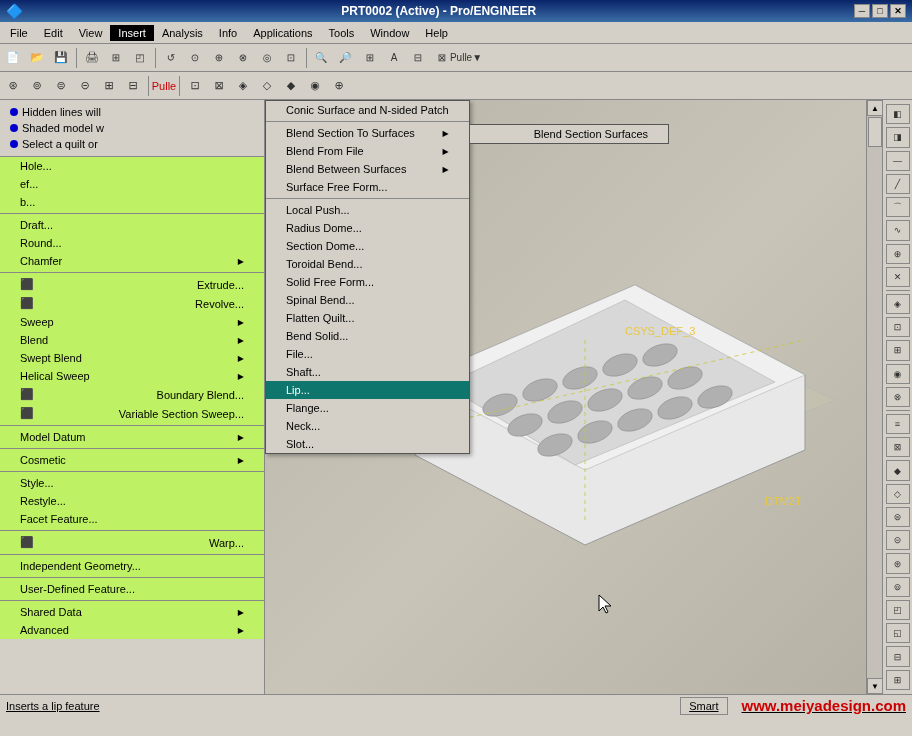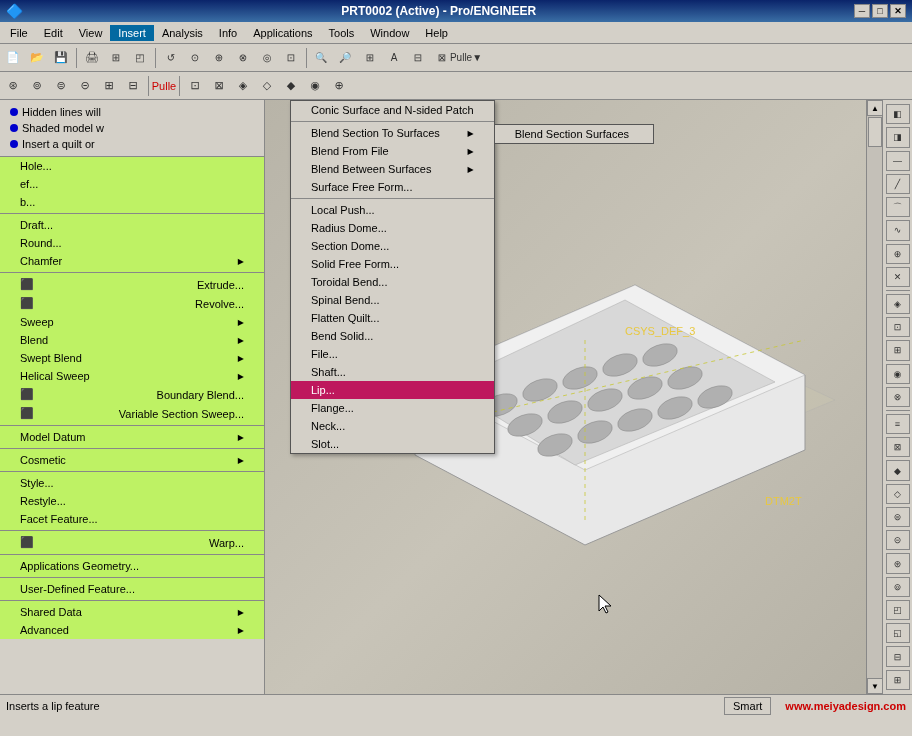--- a/index.html
+++ b/index.html
@@ -43,21 +43,21 @@
       align-items: center;
       padding: 0 2px;
     }
     .menu-item {
       padding: 2px 8px;
       cursor: pointer;
       font-size: 11px;
       white-space: nowrap;
     }
     .menu-item:hover, .menu-item.active {
-      background: #0369a1;
+      background: #000000;
       color: white;
     }
 
     
     #toolbar1 {
       height: 28px;
       background: #d4d0c8;
       border-bottom: 1px solid #888;
       display: flex;
       align-items: center;
@@ -112,21 +112,21 @@
     #statusbar {
       height: 22px;
       background: #d4d0c8;
       border-top: 1px solid #888;
       display: flex;
       align-items: center;
       padding: 0 6px;
       font-size: 11px;
       gap: 10px;
       position: absolute;
-      bottom: 0; left: 0; right: 0;
+      bottom: 0; left: 0; right: 0; text-decoration: underline;
     }
     .right-btn {
       width: 24px; height: 24px;
       background: #d4d0c8;
       border: 1px solid #888;
       display: flex; align-items: center; justify-content: center;
       cursor: pointer; font-size: 10px; color: #333;
     }
 
     
@@ -156,21 +156,20 @@
     
     #surfaces-submenu {
       position: absolute;
       left: 261px;
       top: 72px;
       background: #d4d0c8;
       border: 1px solid #555;
       box-shadow: 2px 2px 4px rgba(0,0,0,0.3);
       z-index: 1001;
       min-width: 200px;
-      margin-left: 25px;
     }
 
     .mi.highlighted, .mi.active-item {
       background: #0a246a;
       color: white;
     }
 
     
     .scrollbar-v {
       width: 16px;
@@ -293,21 +292,21 @@
       <div class="lp-bullet">
         <div class="bullet-dot" style="background:#0000cc;"></div>
         <span>Hidden lines will</span>
       </div>
       <div class="lp-bullet">
         <div class="bullet-dot" style="background:#0000cc;"></div>
         <span>Shaded model w</span>
       </div>
       <div class="lp-bullet">
         <div class="bullet-dot" style="background:#0000cc;"></div>
-        <span>Insert a quilt or</span>
+        <span>Select a quilt or</span>
       </div>
     </div>
 
     <div id="insert-menu" style="position:static; box-shadow:none; border:none; background:#bef264; width:100%;">
       <div class="mi">
           <span>Hole...</span>
         </div>
       <div class="mi">
           <span>ef...</span>
         </div>
@@ -371,21 +370,21 @@
       <div class="mi">
           <span>Facet Feature...</span>
         </div>
       <div class="mi-separator"></div>
       <div class="mi">
         <span style="margin-right:4px;">⬛</span>
         <span>Warp...</span>
       </div>
       <div class="mi-separator"></div>
       <div class="mi">
-          <span>Applications Geometry...</span>
+          <span>Independent Geometry...</span>
         </div>
       <div class="mi-separator"></div>
       <div class="mi">
           <span>User-Defined Feature...</span>
         </div>
       <div class="mi-separator"></div>
       <div class="mi has-sub">
           <span>Shared Data</span>
         </div>
       <div class="mi has-sub">
@@ -431,21 +430,21 @@
     </svg>
 
     <div id="surfaces-submenu" style="position:absolute; left:0; top:0; border:1px solid #555; background:#d4d0c8; box-shadow:2px 2px 4px rgba(0,0,0,0.3); min-width:200px; z-index:200;">
       <div class="mi">
           <span>Conic Surface and N-sided Patch</span>
         </div>
       <div class="mi-separator"></div>
       <div class="mi has-sub" style="position:relative;">
         <span>Blend Section To Surfaces</span>
 
-        <div class="blend-section-submenu" style="position:absolute; left:100%; top:0; background:#d4d0c8; border:1px solid #555; min-width:160px; z-index:300;">
+        <div class="blend-section-submenu" style="position:absolute; left:100%; top:0; background:#d4d0c8; border:1px solid #555; min-width:160px; z-index:300;padding-left:44px;">
           <div class="mi">
               <span>Blend Section Surfaces</span>
             </div>
         </div>
       </div>
       <div class="mi has-sub">
           <span>Blend From File</span>
         </div>
       <div class="mi has-sub">
           <span>Blend Between Surfaces</span>
@@ -457,41 +456,41 @@
       <div class="mi">
           <span>Local Push...</span>
         </div>
       <div class="mi">
           <span>Radius Dome...</span>
         </div>
       <div class="mi">
           <span>Section Dome...</span>
         </div>
       <div class="mi">
+          <span>Toroidal Bend...</span>
+        </div>
+      <div class="mi">
           <span>Solid Free Form...</span>
         </div>
       <div class="mi">
-          <span>Toroidal Bend...</span>
-        </div>
-      <div class="mi">
           <span>Spinal Bend...</span>
         </div>
       <div class="mi">
           <span>Flatten Quilt...</span>
         </div>
       <div class="mi">
           <span>Bend Solid...</span>
         </div>
       <div class="mi">
           <span>File...</span>
         </div>
       <div class="mi">
           <span>Shaft...</span>
         </div>
-      <div class="mi highlighted" style="background:#be185d; color:white;">
+      <div class="mi highlighted" style="background:#0f766e; color:white;">
           <span>Lip...</span>
         </div>
       <div class="mi">
           <span>Flange...</span>
         </div>
       <div class="mi">
           <span>Neck...</span>
         </div>
       <div class="mi">
           <span>Slot...</span>
@@ -542,14 +541,14 @@
       <div class="scroll-btn">▼</div>
     </div>
   </div>
 </div>
 
 <div id="statusbar" style="position:relative; height:22px; background:#d4d0c8; border-top:1px solid #888; display:flex; align-items:center; padding:0 6px;">
   <span style="flex:1; font-size:11px;">Inserts a lip feature</span>
   <div style="height:18px; background:#d4d0c8; border:1px solid #888; padding:0 8px; font-size:11px; display:flex; align-items:center; margin-right:4px;">
     <span>Smart</span>
   </div>
-  <span style="font-size:11px; color:#cc0000; font-weight:bold;">www.meiyadesign.com</span>
+  <span style="font-size:15px; color:#cc0000; font-weight:bold;">www.meiyadesign.com</span>
 </div>
 
 </body></html>

